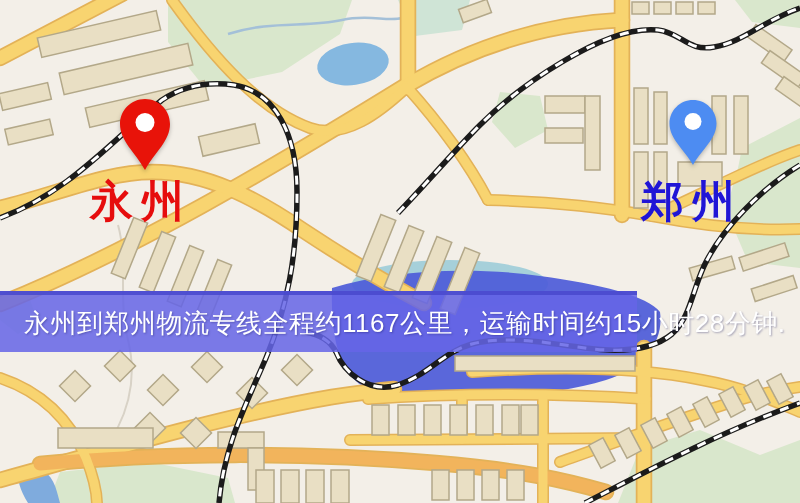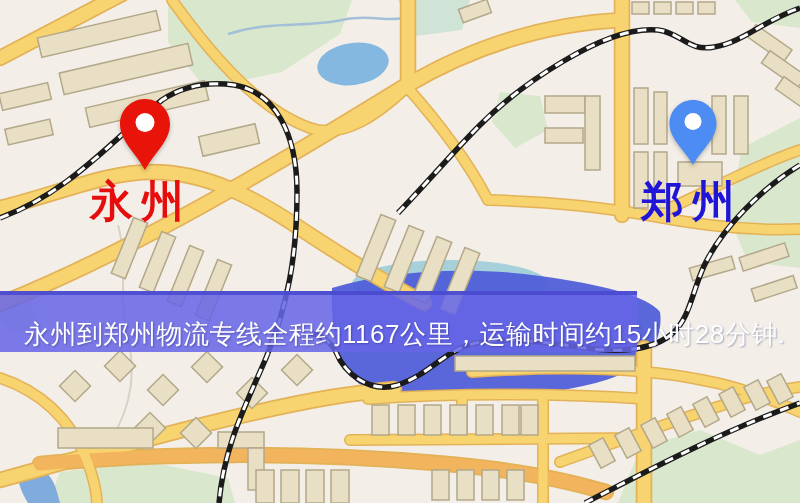--- a/index.html
+++ b/index.html
@@ -7,21 +7,21 @@
          font-family:"Liberation Sans",sans-serif;background:#f3efe8;}
   .map-svg{position:absolute;left:0;top:0;}
   .pin{position:absolute;filter:drop-shadow(0 2px 2px rgba(0,0,0,.25));}
   .city-label{position:absolute;font-family:"Liberation Serif",serif;
               font-weight:bold;font-size:43px;line-height:1;letter-spacing:8px;
               text-shadow:0 0 1px rgba(255,255,255,.3);white-space:nowrap;}
   .label-origin{left:90px;top:180px;color:#e60d0d;}
   .label-dest{left:641px;top:180px;color:#2015d6;}
   .banner{position:absolute;left:0;top:291px;width:637px;height:61px;
           background:rgba(101,101,230,.86);border-top:4px solid rgba(72,72,204,.85);
-          box-sizing:border-box;display:flex;align-items:flex-end;}
+          box-sizing:border-box;display:flex;align-items:center;}
   .banner-text{color:#ffffff;font-size:26px;padding-left:24px;letter-spacing:.5px;
                text-shadow:1px 1px 2px rgba(20,20,90,.35);white-space:nowrap;}
 </style>
 </head>
 <body>
 
 <div class="stage">
 
   <svg class="map-svg" width="800" height="503" viewBox="0 0 800 503">
     <defs>

